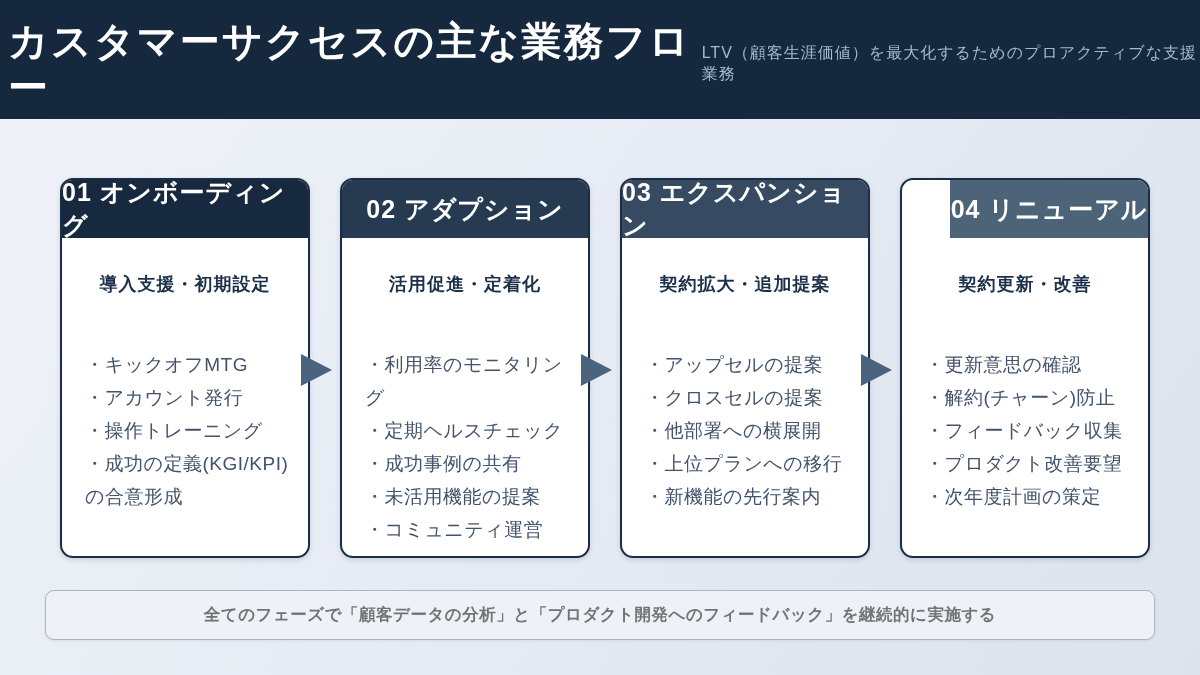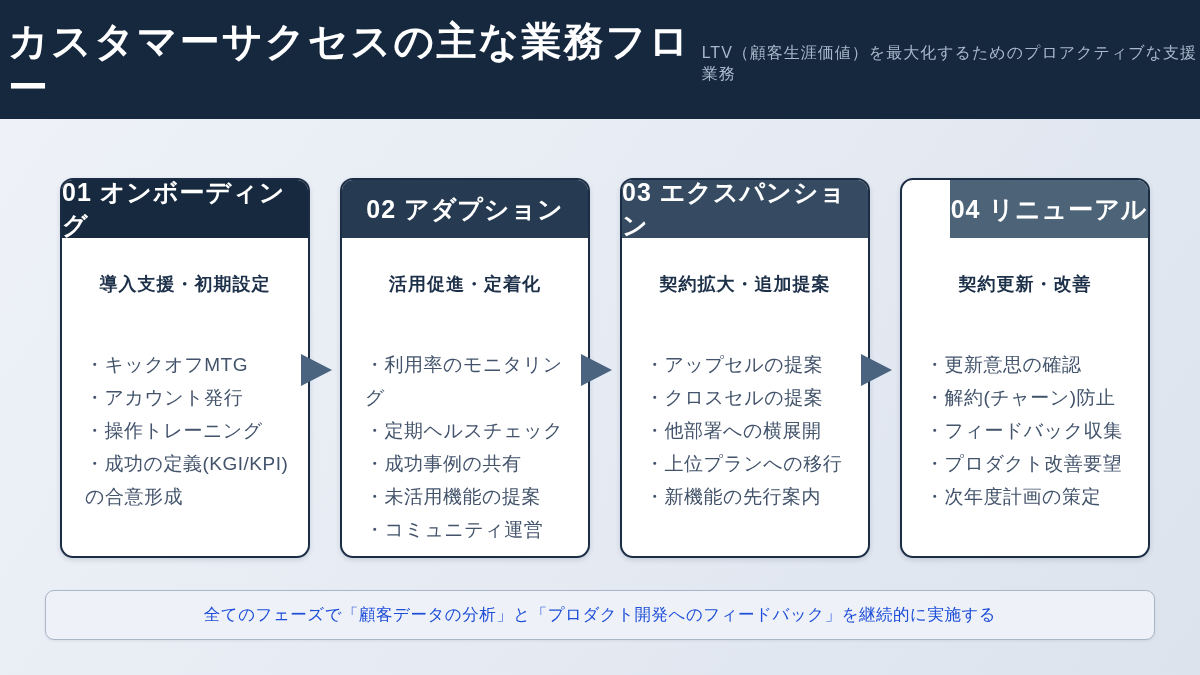--- a/index.html
+++ b/index.html
@@ -113,23 +113,23 @@
     box-sizing: border-box;
     background: #eef1f8;
     border: 1px solid #a9b6c7;
     border-radius: 9px;
     display: flex;
     align-items: center;
     justify-content: center;
     box-shadow: 0 1px 3px rgba(20, 40, 64, 0.08);
   }
   .footer-note {
-    color: #1d4ed8;
+    color: #737373;
     font-size: 16.5px;
-    font-weight: normal;
+    font-weight: bold;
     letter-spacing: 0.5px;
   }
 </style>
 </head>
 <body>
 
 <div class="page">
 
   <div class="top-banner">
     <div class="page-title">カスタマーサクセスの主な業務フロー</div>

